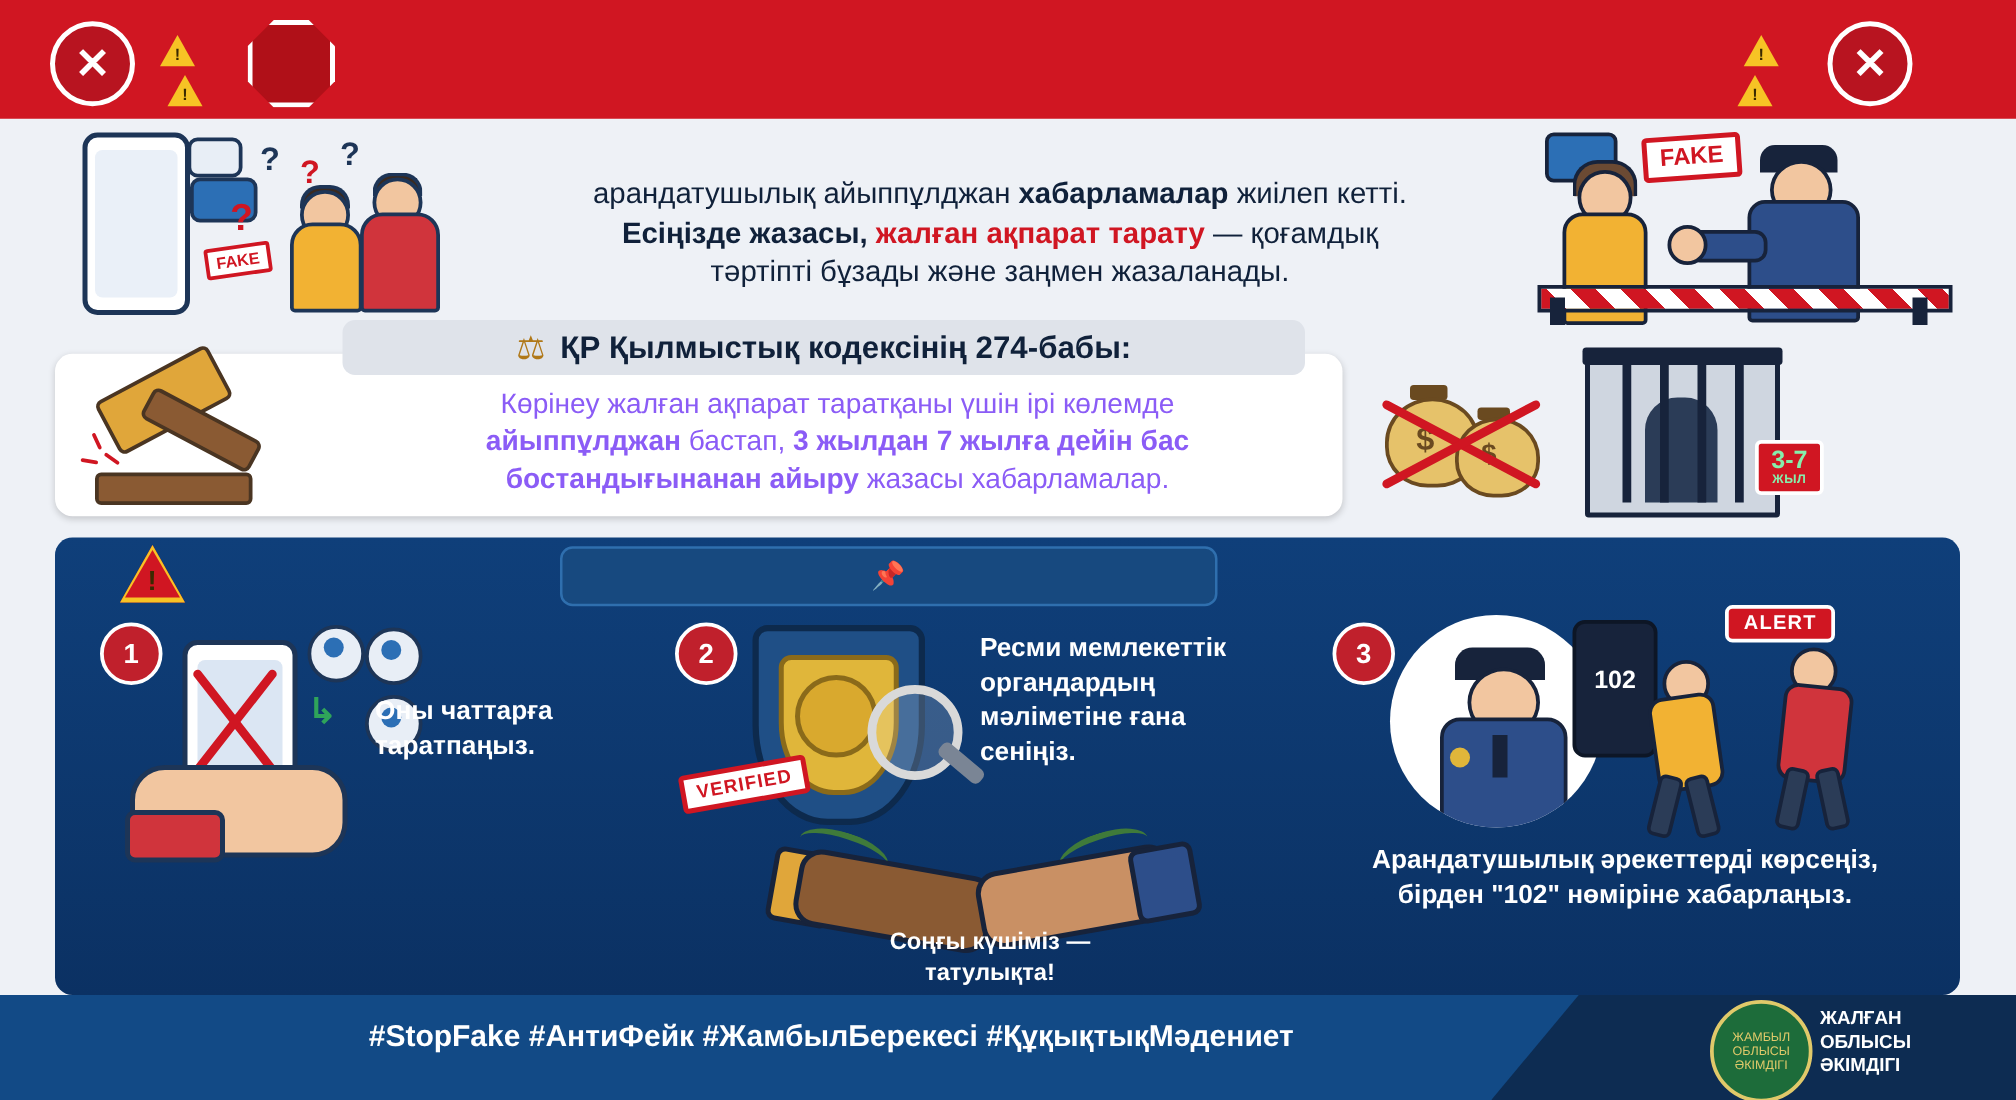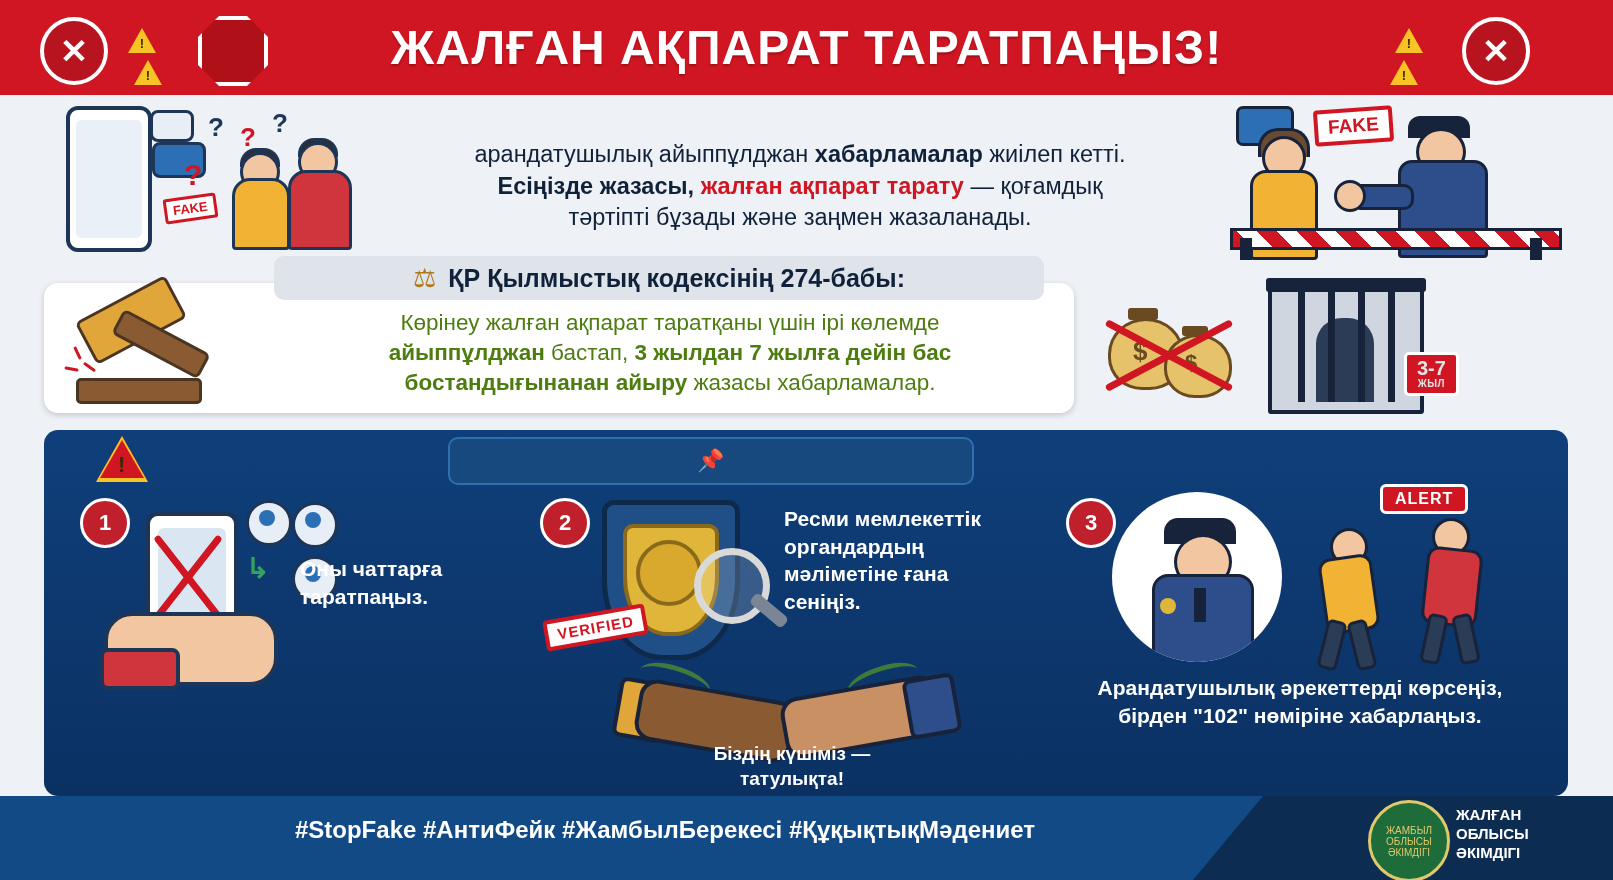--- a/index.html
+++ b/index.html
@@ -113,21 +113,21 @@
   }
   .law-head{
     position:absolute;left:274px;top:256px;width:770px;height:44px;
     background:#dfe3ea;border-radius:10px;
     display:flex;align-items:center;justify-content:center;gap:12px;
   }
   .law-head-title{color:#10213a;font-size:25px;font-weight:bold;white-space:nowrap;}
   .scales{font-size:26px;color:#b07818;}
   .law-body{
     position:absolute;left:290px;top:308px;width:760px;
-    text-align:center;color:#4d7c0f;font-size:22.5px;line-height:1.33;
+    text-align:center;color:#8b5cf6;font-size:22.5px;line-height:1.33;
   }
   .law-body b{font-weight:bold;}
 
   
   .gavel-head{position:absolute;left:80px;top:296px;width:96px;height:42px;background:#e0a63a;border:3px solid #4a3522;border-radius:6px;transform:rotate(-28deg);}
   .gavel-handle{position:absolute;left:112px;top:330px;width:92px;height:22px;background:#8a5a33;border:3px solid #4a3522;border-radius:6px;transform:rotate(28deg);}
   .gavel-block{position:absolute;left:76px;top:378px;width:120px;height:20px;background:#8a5a33;border:3px solid #4a3522;border-radius:5px;}
   .spark{position:absolute;width:3px;height:14px;background:#d01622;border-radius:2px;}
   .sp1{left:76px;top:346px;transform:rotate(-25deg);}
   .sp2{left:88px;top:360px;transform:rotate(-55deg);}
@@ -148,21 +148,21 @@
   }
   .bag-cross::before{transform:rotate(28deg);} .bag-cross::after{transform:rotate(-28deg);}
 
   
   .jail{position:absolute;left:1268px;top:288px;width:148px;height:118px;background:#cfd6e0;border:4px solid #17233b;border-radius:3px;}
   .jail-bar{position:absolute;top:0;width:7px;height:110px;background:#17233b;}
   .jb1{left:26px;} .jb2{left:56px;} .jb3{left:86px;} .jb4{left:116px;}
   .jail-top{position:absolute;left:-6px;top:-14px;width:160px;height:14px;background:#17233b;border-radius:3px;}
   .inmate{position:absolute;left:44px;top:26px;width:58px;height:84px;background:#2b3c57;border-radius:26px 26px 0 0;}
   .yr-badge{
-    position:absolute;left:1404px;top:352px;background:#d01622;color:#e5e5e5;border:3px solid #ffffff;
+    position:absolute;left:1404px;top:352px;background:#d01622;color:#86efac;border:3px solid #ffffff;
     border-radius:5px;padding:3px 10px;text-align:center;line-height:1.05;
   }
   .yr-badge .big{font-size:20px;font-weight:bold;display:block;}
   .yr-badge .small{font-size:10px;font-weight:bold;display:block;letter-spacing:.5px;text-align:center;}
 
   
   .blue-panel{
     position:absolute;left:44px;top:430px;width:1524px;height:366px;
     background:linear-gradient(180deg,#0f3f7a 0%,#0b3163 100%);
     border-radius:14px;
@@ -282,21 +282,20 @@
 
 <div class="poster">
 
   <div class="header">
     <div class="x-badge x-left">
         <span>✕</span>
       </div>
     <div class="warn-tri wt1"></div>
     <div class="warn-tri wt2"></div>
     <div class="stop-octagon"></div>
-    <div class="header-title">ЖАЛҒАН АҚПАРАТ ТАРАТПАҢЫЗ!</div>
     <div class="warn-tri wt3"></div>
     <div class="warn-tri wt4"></div>
     <div class="x-badge x-right">
         <span>✕</span>
       </div>
   </div>
 
   <div class="illu-left">
     <div class="phone">
         <div class="scr"></div>
@@ -410,38 +409,41 @@
   <div class="step-text st2">Ресми мемлекеттік органдардың мәліметіне ғана сеніңіз.</div>
 
   <div class="step-num sn3">3</div>
   <div class="s3-circle">
     <div class="s3-cap"></div>
     <div class="s3-head"></div>
     <div class="s3-body"></div>
     <div class="s3-tie"></div>
     <div class="s3-badge"></div>
   </div>
+  <div class="s3-phone">
+    <div class="num">102</div>
+  </div>
   <div class="alert-badge">ALERT</div>
   <div class="r-head rh-y"></div>
   <div class="runner r-yellow"></div>
   <div class="r-leg rl1"></div>
   <div class="r-leg rl2"></div>
   <div class="r-head rh-r"></div>
   <div class="runner r-red"></div>
   <div class="r-leg rl3"></div>
   <div class="r-leg rl4"></div>
   <div class="step-text st3">Арандатушылық әрекеттерді көрсеңіз, бірден "102" нөміріне хабарлаңыз.</div>
 
   <div class="laurel lau-l"></div>
   <div class="laurel lau-r"></div>
   <div class="hs-cuff-l"></div>
   <div class="hs-left"></div>
   <div class="hs-right"></div>
   <div class="hs-cuff-r"></div>
-  <div class="hs-text" style="white-space:pre-line;">Біздің күшіміз —
+  <div class="hs-text" style="white-space:pre-line;">Соңғы күшіміз —
 татулықта!</div>
 
   <div class="footer">
     <div class="footer-wedge"></div>
   </div>
   <div class="hashtags">#StopFake  #АнтиФейк  #ЖамбылБерекесі  #ҚұқықтықМәдениет</div>
   <div class="logo-circle">
     <span>ЖАМБЫЛ ОБЛЫСЫ ӘКІМДІГІ</span>
   </div>
   <div class="logo-text">

